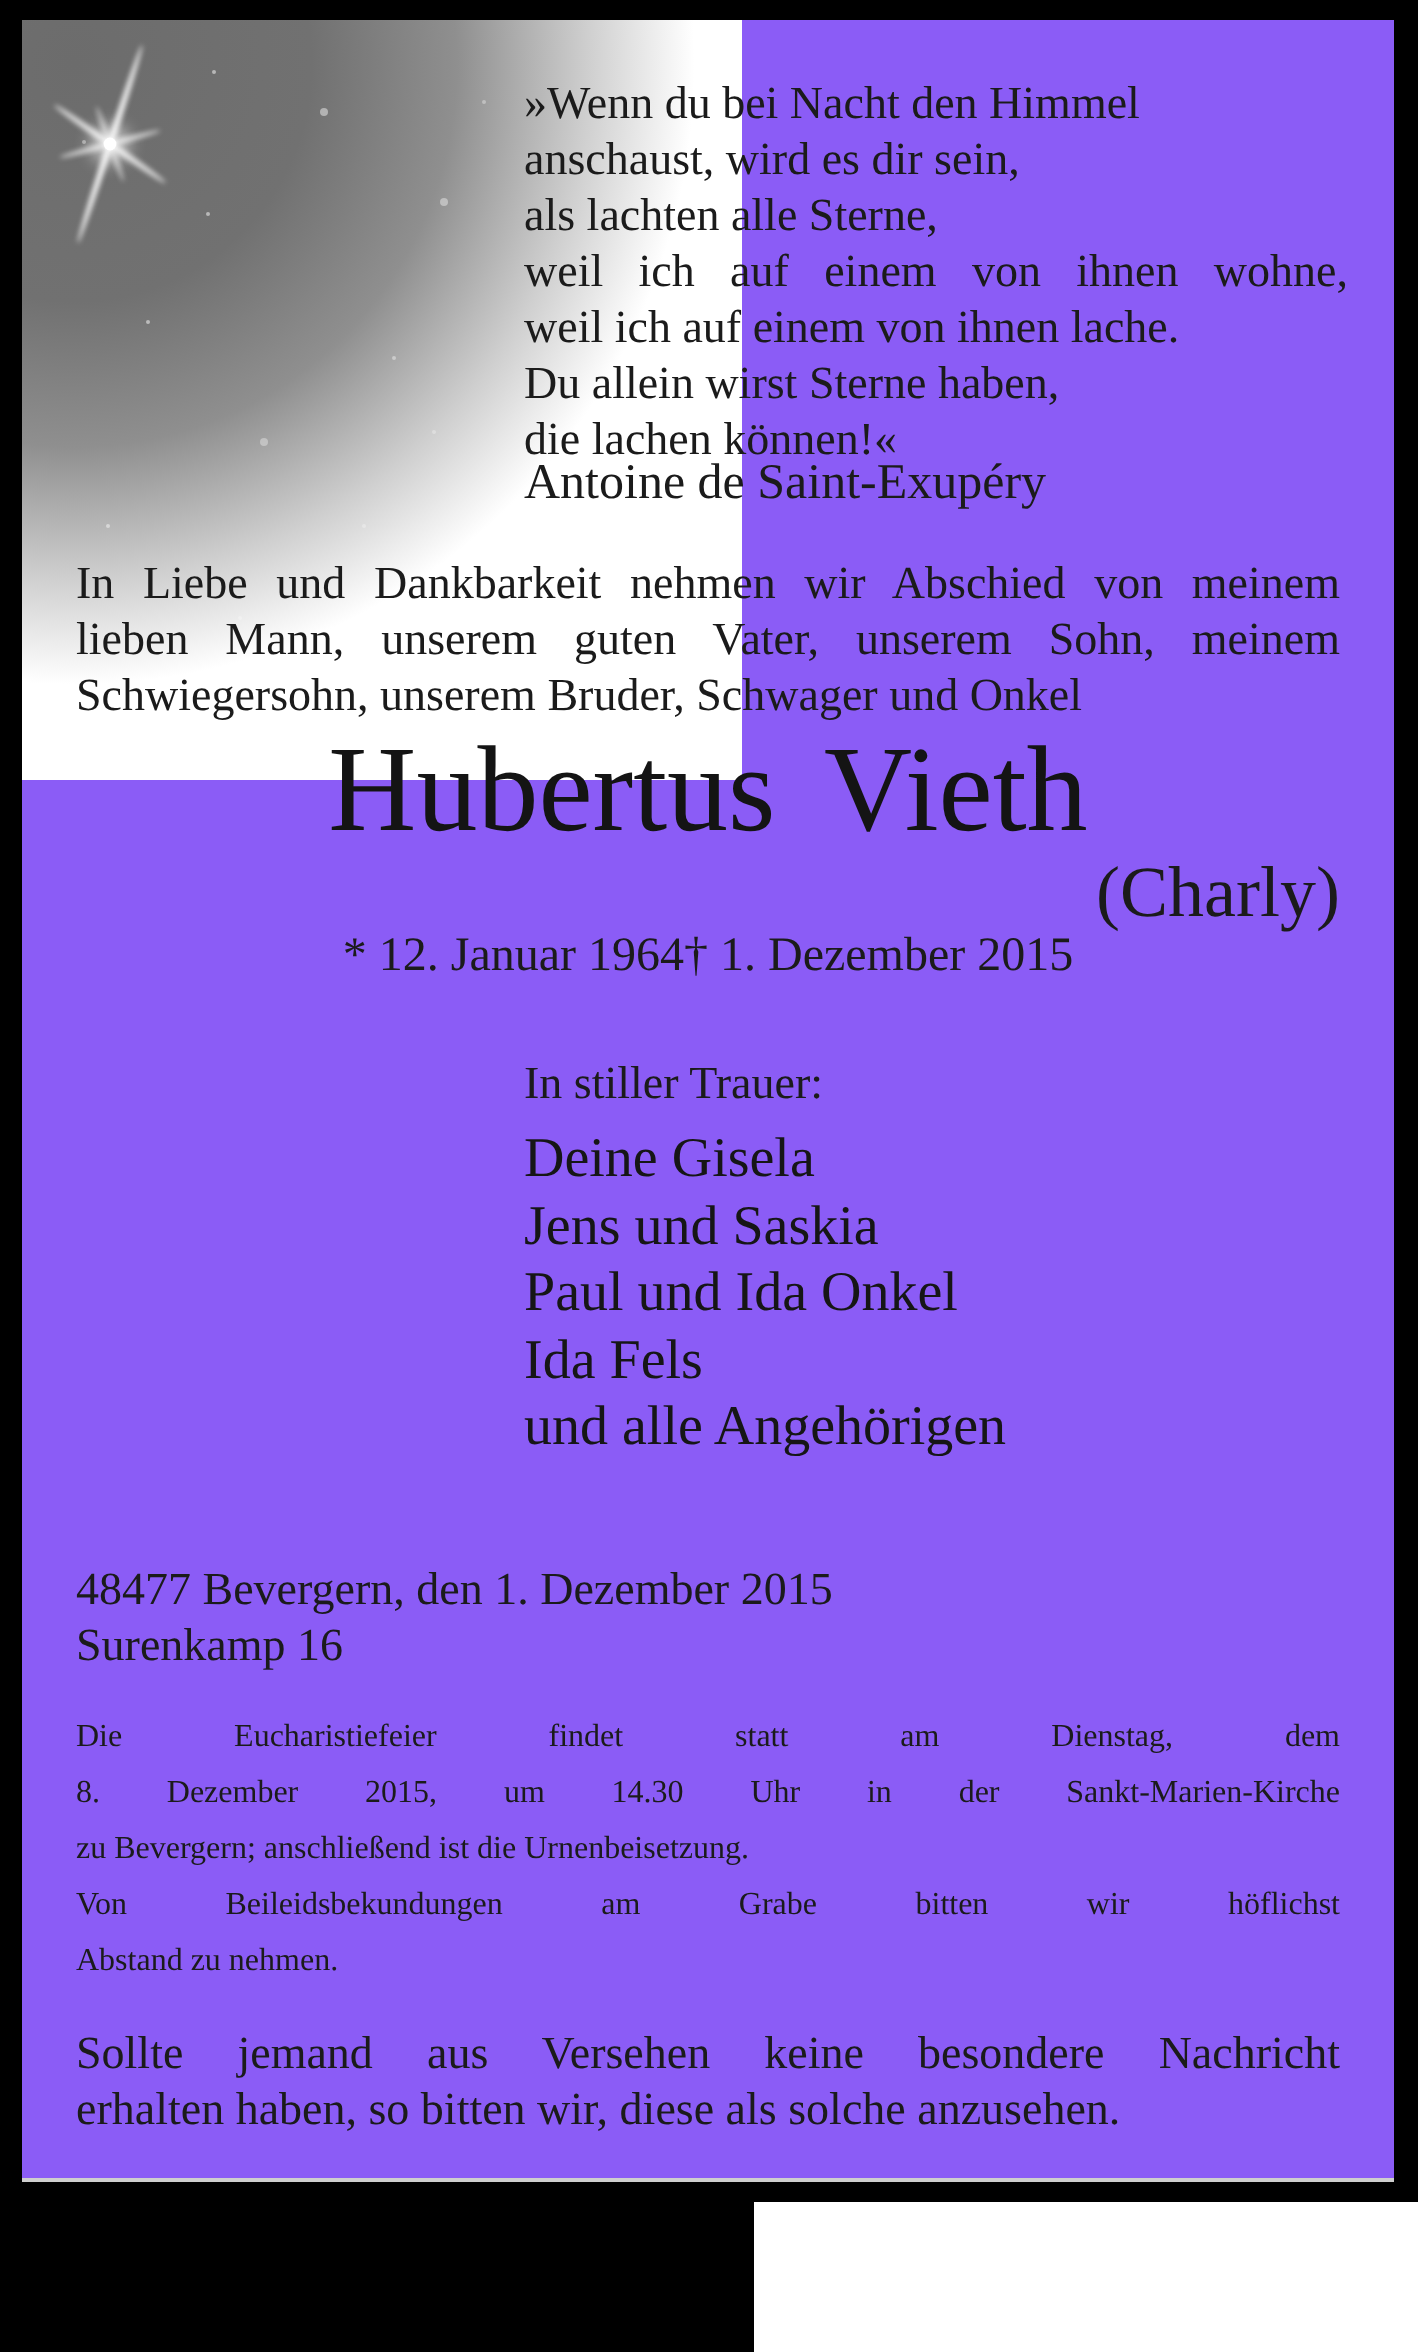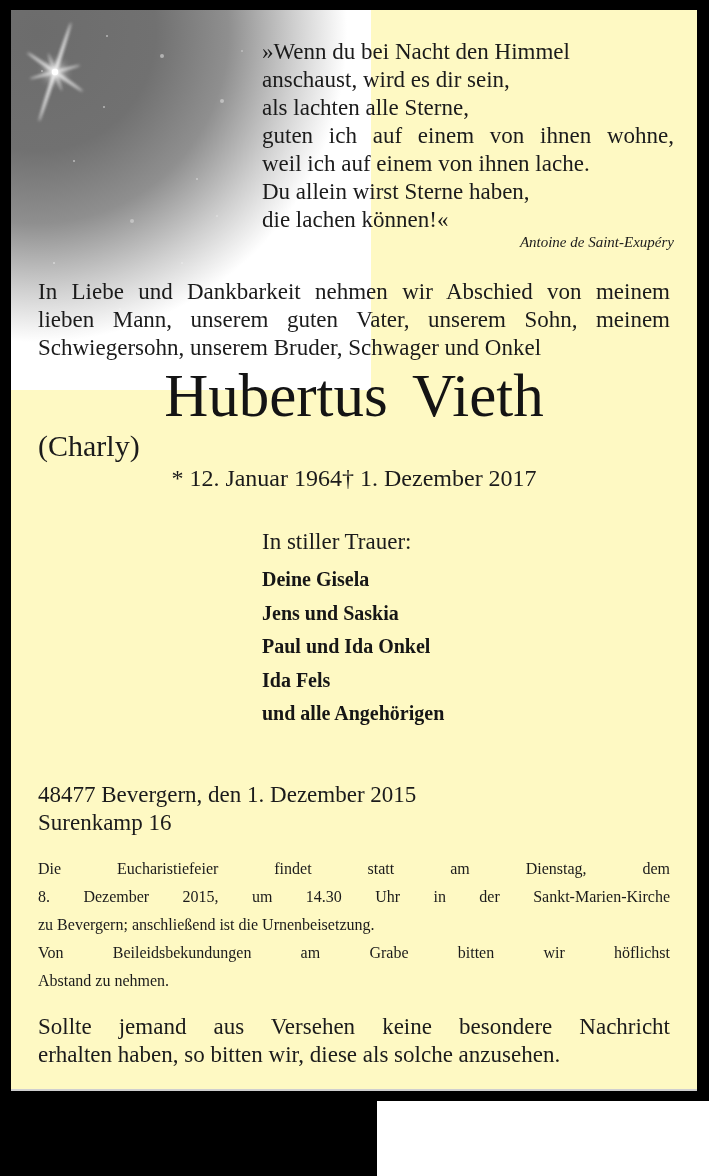--- a/index.html
+++ b/index.html
@@ -6,21 +6,21 @@
   body{
     width:709px;height:1176px;
     background:#000;
     position:relative;
     overflow:hidden;
     font-family:"Liberation Serif", serif;
     color:#1b1b1b;
   }
   .card{
     position:absolute;left:11px;top:10px;width:686px;height:1081px;
-    background:#fef9c3;
+    background:#8b5cf6;
     border-bottom:2px solid #cfcfcf;
     box-sizing:border-box;
     padding-left:20px;
   }
   .cutout{
     position:absolute;left:377px;top:1101px;width:332px;height:75px;
     background:#fff;
   }
   
   .star-art{
@@ -49,49 +49,49 @@
       108px 298px 0 0 rgba(255,255,255,.25);
   }
   
   .poem{
     position:absolute;left:251px;top:28px;width:412px;
     font-size:23px;line-height:28px;
   }
   .poem .stretch{text-align:justify;text-align-last:justify;}
   .attr{
     position:absolute;left:251px;top:218px;width:412px;
-    font-size:15px;line-height:28px;font-style:italic;text-align:right;
+    font-size:25px;line-height:28px;text-align:left;
   }
   .intro{
     position:absolute;left:27px;top:268px;width:632px;
     font-size:23px;line-height:28px;
   }
   .jl{text-align:left;}
   .jl.stretch{text-align:justify;text-align-last:justify;}
   .bigname{
     position:absolute;left:27px;top:355px;width:632px;
     font-size:61px;line-height:62px;text-align:center;word-spacing:10px;
     color:#141414;
   }
   .nick{
     position:absolute;left:27px;top:419px;width:632px;
-    font-size:30px;line-height:34px;text-align:left;
+    font-size:36px;line-height:34px;text-align:right;
   }
   .dates{
     position:absolute;left:27px;top:453px;width:632px;
     font-size:24px;line-height:30px;
     display:flex;justify-content:center;
   }
   .trauer{
     position:absolute;left:251px;top:518px;
     font-size:23px;line-height:28px;
   }
   .mourners{
     position:absolute;left:251px;top:553px;width:412px;
-    font-size:20px;line-height:33.5px;font-weight:700;
+    font-size:28px;line-height:33.5px;font-weight:400;
     color:#161616;
   }
   .addr{
     position:absolute;left:27px;top:771px;width:632px;
     font-size:23px;line-height:28px;
   }
   .service{
     position:absolute;left:27px;top:845px;width:632px;
     font-size:16px;line-height:28px;
   }
@@ -124,38 +124,38 @@
         <circle cx="70" cy="70" r="3.2"></circle>
       </g>
     </svg>
     <i class="dots"></i>
   </div>
 
   <div class="poem">
     <div>»Wenn du bei Nacht den Himmel</div>
     <div>anschaust, wird es dir sein,</div>
     <div>als lachten alle Sterne,</div>
-    <div class="stretch">guten ich auf einem von ihnen wohne,</div>
+    <div class="stretch">weil ich auf einem von ihnen wohne,</div>
     <div>weil ich auf einem von ihnen lache.</div>
     <div>Du allein wirst Sterne haben,</div>
     <div>die lachen können!«</div>
   </div>
   <div class="attr">Antoine de Saint-Exupéry</div>
 
   <div class="intro">
     <div class="jl stretch">In Liebe und Dankbarkeit nehmen wir Abschied von meinem</div>
     <div class="jl stretch">lieben Mann, unserem guten Vater, unserem Sohn, meinem</div>
     <div class="jl">Schwiegersohn, unserem Bruder, Schwager und Onkel</div>
   </div>
 
   <div class="bigname">Hubertus Vieth</div>
   <div class="nick">(Charly)</div>
   <div class="dates">
     <span>* 12. Januar 1964</span>
-    <span>† 1. Dezember 2017</span>
+    <span>† 1. Dezember 2015</span>
   </div>
 
   <div class="trauer">In stiller Trauer:</div>
 
   <div class="mourners">
     <div>Deine Gisela</div>
     <div>Jens und Saskia</div>
     <div>Paul und Ida Onkel</div>
     <div>Ida Fels</div>
     <div>und alle Angehörigen</div>

